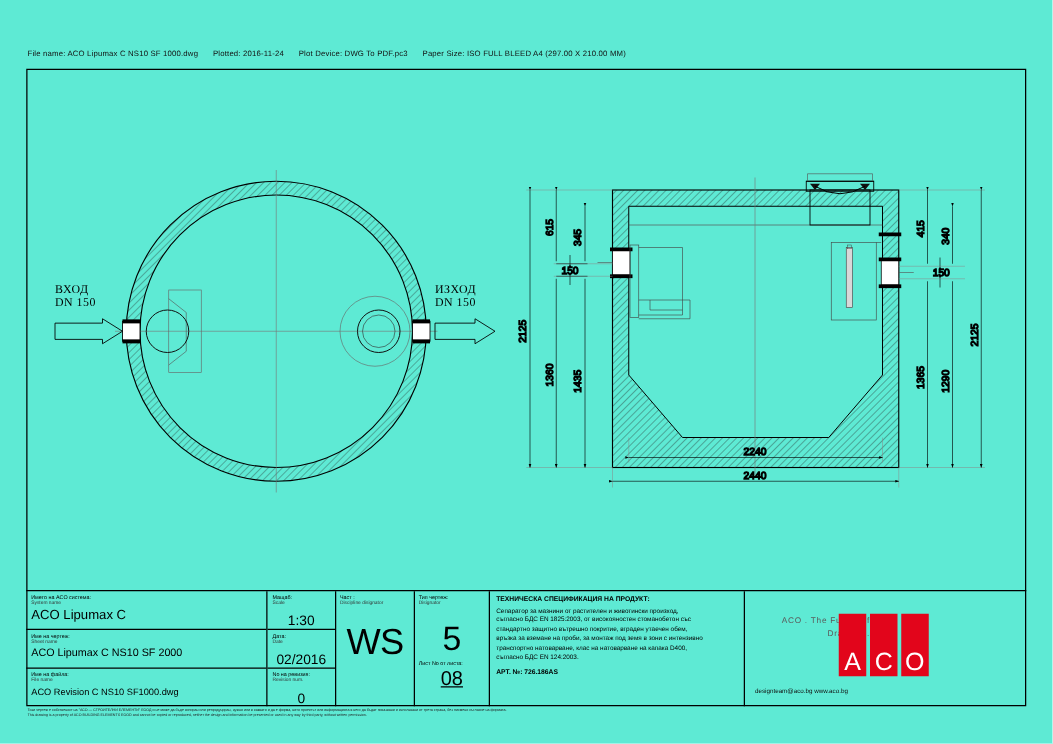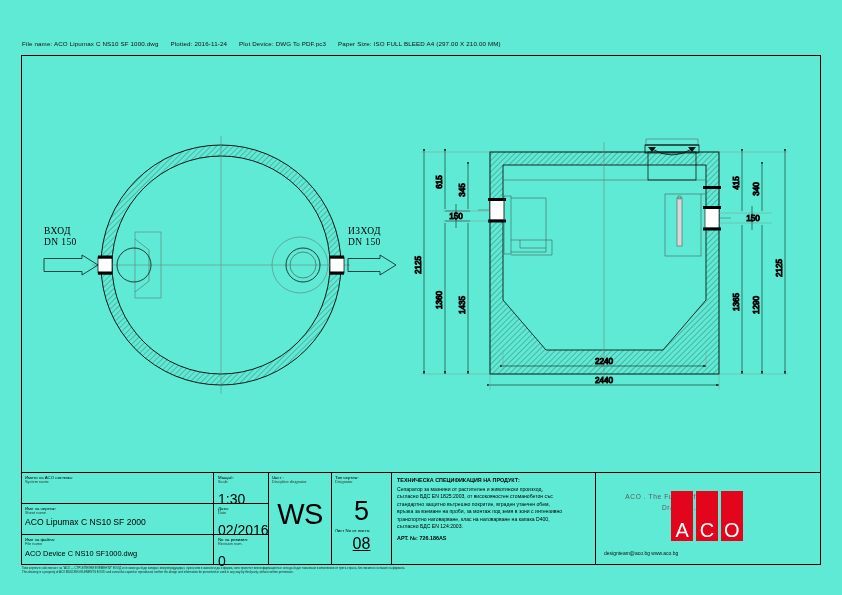--- a/index.html
+++ b/index.html
@@ -90,21 +90,21 @@
     white-space: nowrap;
   }
 
   
   .col-a { width: 193px; }
   .col-a .tb-cell { height: 31px; }
 
   
   .col-b { width: 55px; }
   .col-b .tb-cell { height: 31px; }
-  .col-b .val-ctr { text-align: left; font-size: 14px; margin-top: 6px; }
+  .col-b .val-ctr { text-align: center; font-size: 11px; margin-top: 6px; }
 
   
   .col-big { width: 63px; position: relative; }
   .big-hdr { padding: 2px 3px 0 3px; }
   .big-val {
     position: absolute;
     left: 0; right: 0;
     top: 26px;
     text-align: center;
     font-size: 29px;
@@ -402,30 +402,31 @@
       <text class="port" x="348" y="245">DN 150</text>
     </g>
   </svg>
 
   <div class="titleblock">
 
     <div class="tb-col col-a">
       <div class="tb-cell">
         <div class="lbl-bg">Името на ACO система:</div>
         <div class="lbl-en">System name</div>
+        <div class="val-lg">ACO Lipumax C</div>
       </div>
       <div class="tb-cell">
         <div class="lbl-bg">Име на чертеж:</div>
         <div class="lbl-en">Sheet name</div>
         <div class="val-md">ACO Lipumax C  NS10 SF 2000</div>
       </div>
       <div class="tb-cell">
         <div class="lbl-bg">Име на файла:</div>
         <div class="lbl-en">File name</div>
-        <div class="val-md" style="font-size:7.4px">ACO Device C NS10 SF1000.dwg</div>
+        <div class="val-md" style="font-size:7.4px">ACO Revision C NS10 SF1000.dwg</div>
       </div>
     </div>
 
     <div class="tb-col col-b">
       <div class="tb-cell">
         <div class="lbl-bg">Мащаб:</div>
         <div class="lbl-en">Scale</div>
         <div class="val-ctr">1:30</div>
       </div>
       <div class="tb-cell">

